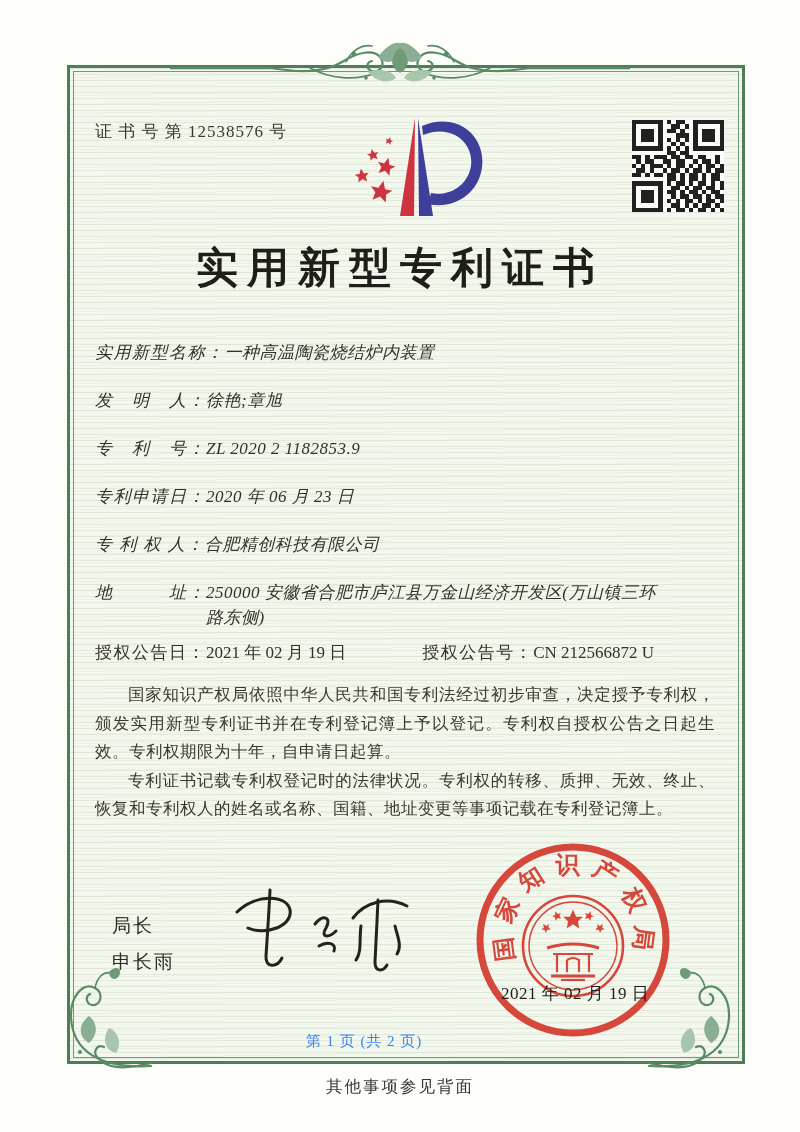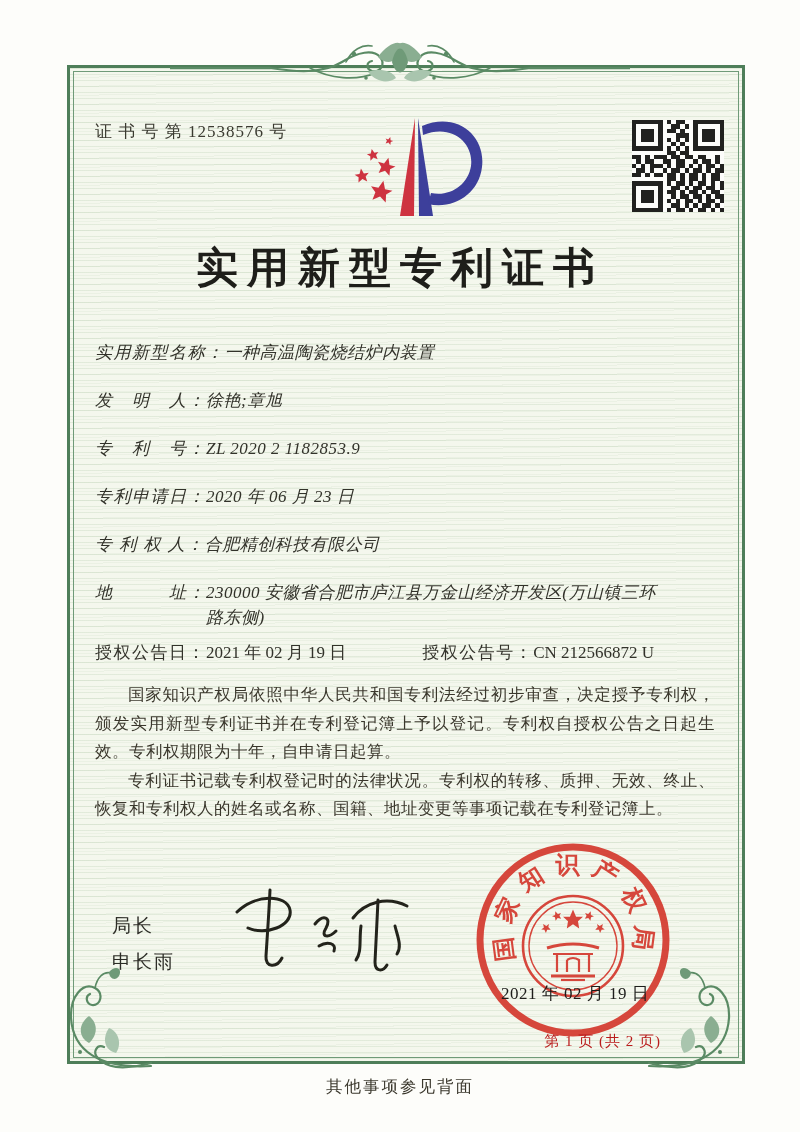--- a/index.html
+++ b/index.html
@@ -41,21 +41,21 @@
   .f-value{max-width:455px;letter-spacing:.5px;}
   .grant-row{display:flex;font-size:17px;line-height:25px;margin-bottom:6px;}
   .grant-pair2{margin-left:76px;}
   .paras{margin-top:16px;font-size:16.5px;line-height:28.5px;text-align:justify;letter-spacing:.5px;color:#3a372c;}
   .paras p{margin:0;text-indent:2em;}
   
   .officer{left:112px;top:908px;font-size:19px;line-height:36px;letter-spacing:2px;color:#2c2c26;}
   .signature{left:215px;top:882px;width:210px;height:105px;}
   .seal{left:473px;top:840px;width:200px;height:200px;opacity:.93;}
   .seal-date{left:480px;top:982px;width:190px;text-align:center;font-size:17px;letter-spacing:.5px;color:#1d1d1b;}
-  .page-info{left:67px;top:1032px;width:594px;text-align:right;font-size:15px;letter-spacing:1px;color:#b91c1c;}
+  .page-info{left:67px;top:1032px;width:594px;text-align:center;font-size:15px;letter-spacing:1px;color:#3b82f6;}
   .back-note{left:0;top:1076px;width:800px;text-align:center;font-size:16.5px;letter-spacing:2px;color:#3a372c;}
   
   .top-orn{left:170px;top:26px;width:460px;height:62px;}
   .fl-left{left:56px;top:966px;width:100px;height:105px;}
   .fl-right{left:644px;top:966px;width:100px;height:105px;transform:scaleX(-1);}
 </style>
 </head>
 <body>
 
 <div class="abs frame">
@@ -581,21 +581,21 @@
   <div class="field-row">
     <span class="f-label">专利申请日：</span>
     <span class="f-value">2020 年 06 月 23 日</span>
   </div>
   <div class="field-row">
     <span class="f-label">专 利 权 人：</span>
     <span class="f-value">合肥精创科技有限公司</span>
   </div>
   <div class="field-row addr">
     <span class="f-label">地　　　址：</span>
-    <span class="f-value">230000 安徽省合肥市庐江县万金山经济开发区(万山镇三环路东侧)</span>
+    <span class="f-value">250000 安徽省合肥市庐江县万金山经济开发区(万山镇三环路东侧)</span>
   </div>
   <div class="grant-row">
     <span>
       <span class="f-label">授权公告日：</span><span>2021 年 02 月 19 日</span>
     </span>
     <span class="grant-pair2">
       <span class="f-label">授权公告号：</span><span>CN 212566872 U</span>
     </span>
   </div>
   <div class="paras">

